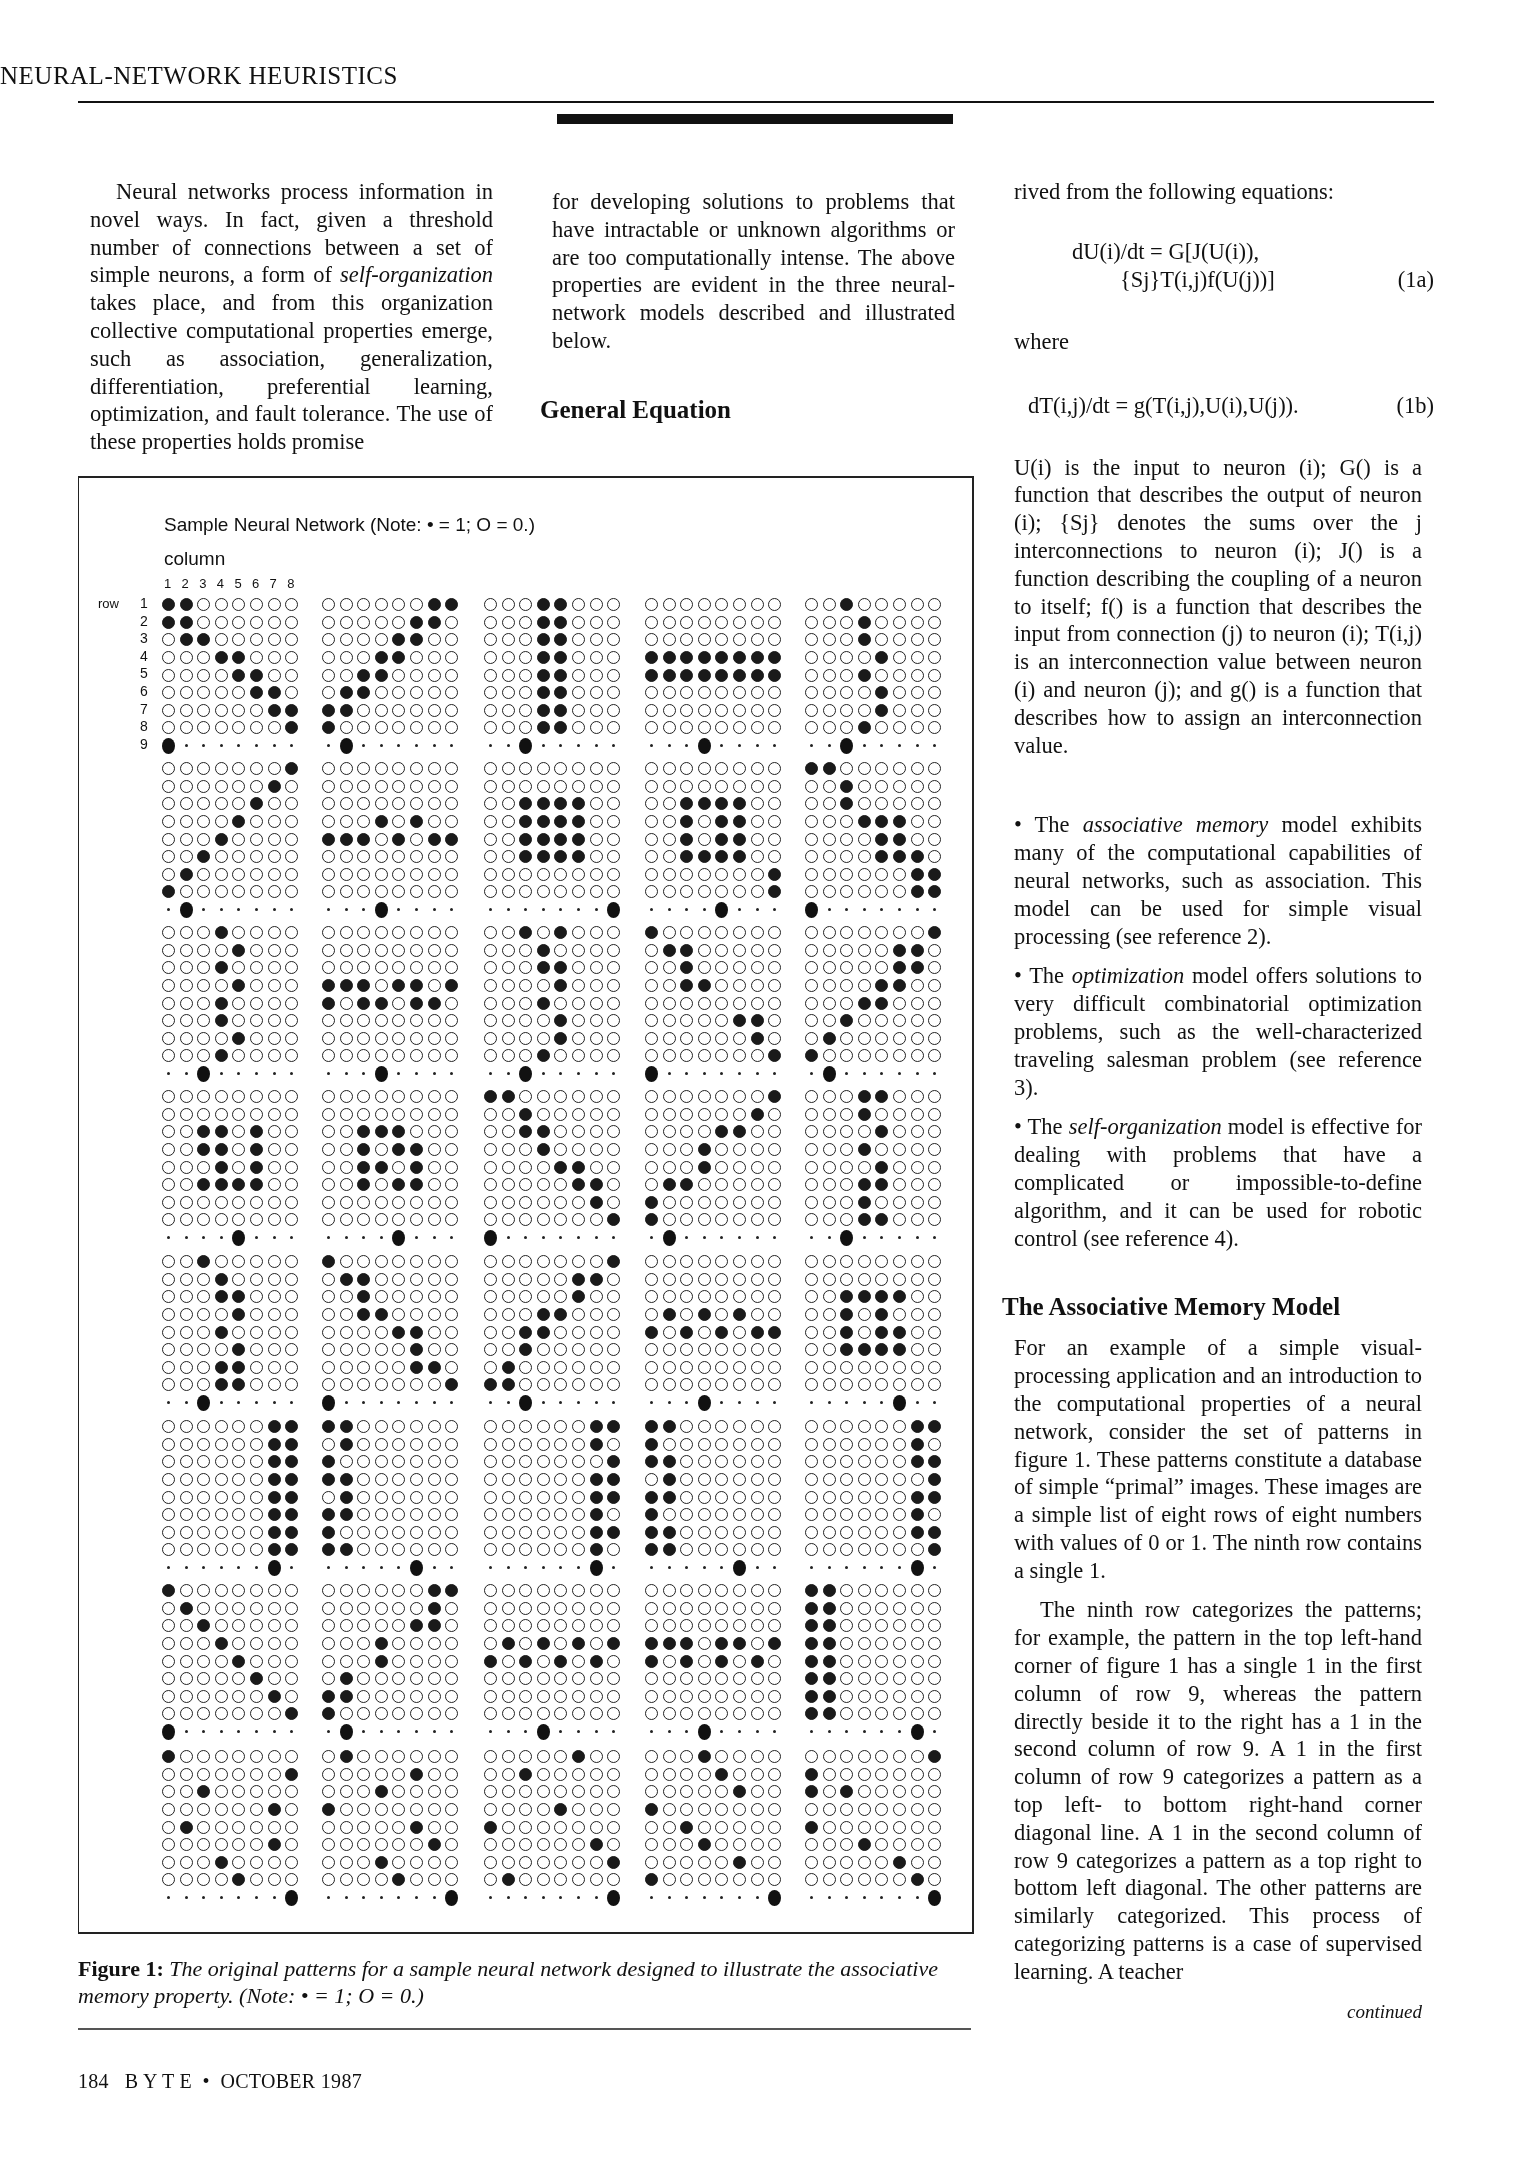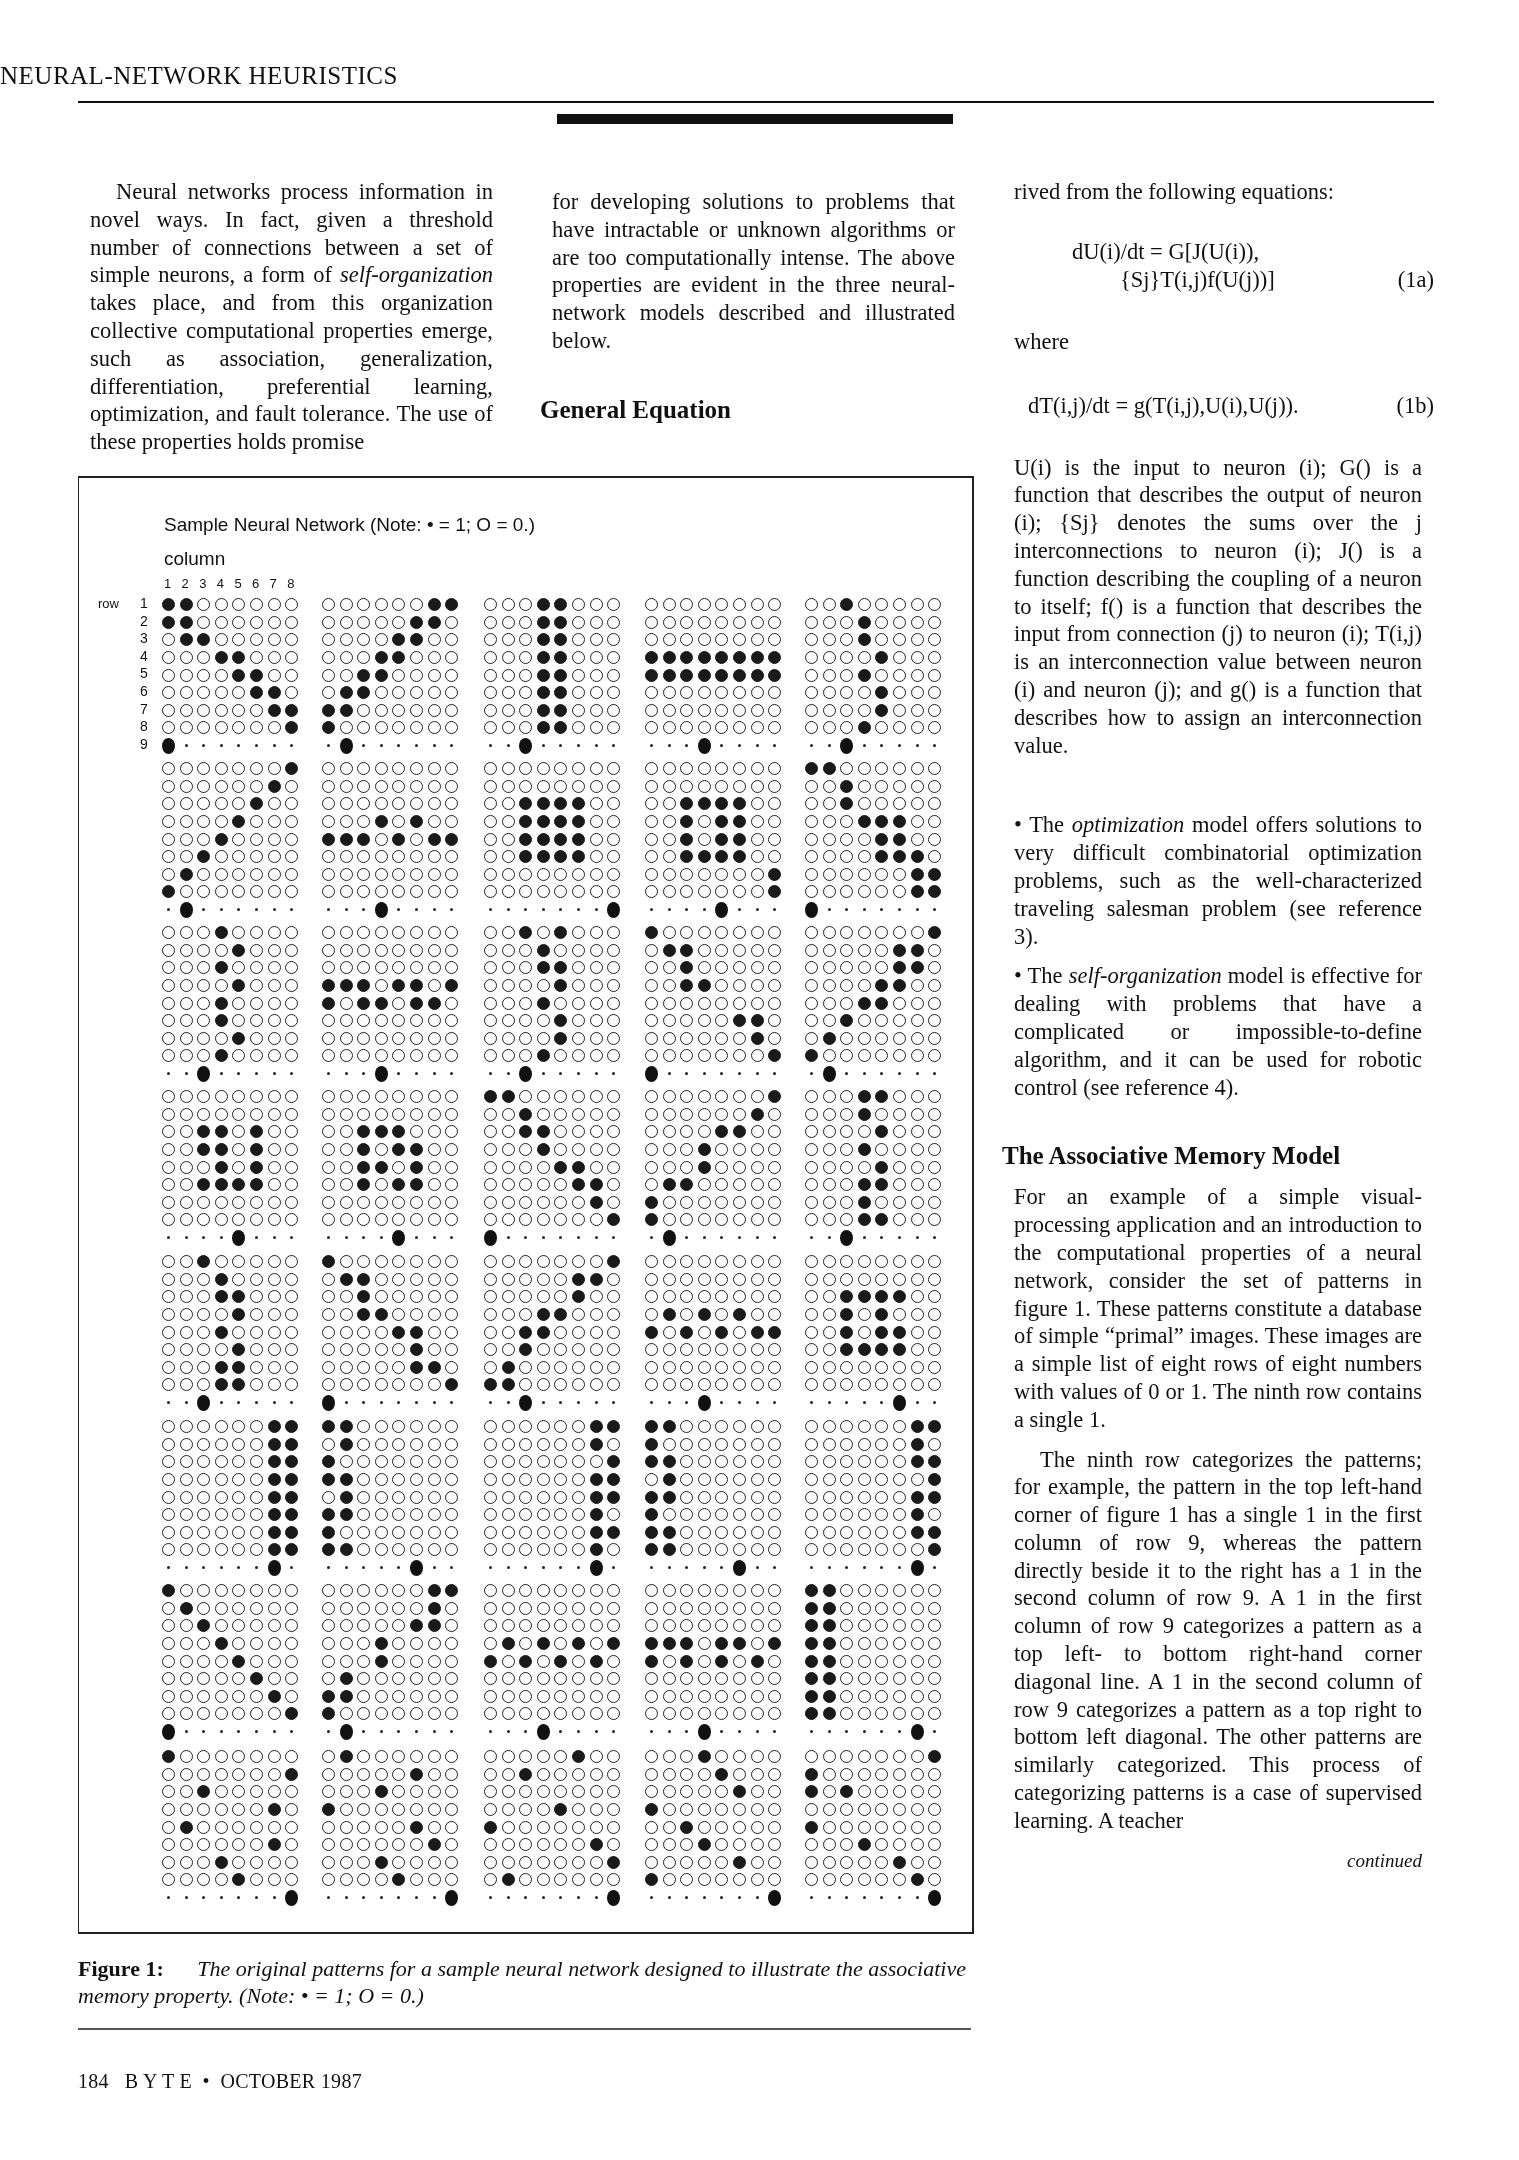--- a/index.html
+++ b/index.html
@@ -33,21 +33,21 @@
   .prow { display: flex; height: 17.6px; align-items: center; }
   .dot { width: 13px; height: 13px; border-radius: 50%; border: 1.8px solid #222; box-sizing: border-box; margin-right: 4.6px; flex: none; }
   .dot.on { background: #1a1a1a; border-color: #1a1a1a; }
   .crow { display: flex; height: 18px; align-items: center; }
   .cdot { width: 13px; margin-right: 4.6px; display: flex; justify-content: center; align-items: center; flex: none; }
   .cdot i { display: block; width: 3px; height: 3px; border-radius: 50%; background: #222; }
   .cdot.on i { width: 14px; height: 16px; background: #111; }
 
   .caption { position: absolute; left: 78px; top: 1955px; width: 900px; font-size: 22px; line-height: 27px; }
   .caption b { font-weight: bold; }
-  .caption i { font-style: italic; margin-left: 28px; }
+  .caption i { font-style: italic; }
   .foot-rule { position: absolute; top: 2028px; left: 78px; width: 893px; height: 2px; background: #555; }
   .folio { position: absolute; left: 78px; top: 2070px; font-size: 20px; letter-spacing: 0.3px; }
 </style>
 </head>
 <body>
 
 <div class="running-head">NEURAL-NETWORK HEURISTICS</div>
 <div class="head-rule"></div>
 <div class="head-bar"></div>
 
@@ -66,20 +66,21 @@
   <div style="height:20px"></div>
   <div class="eq"><span style="padding-left:70px">dU(i)/dt = G[J(U(i)),</span></div>
   <div class="eq"><span style="padding-left:118px">{Sj}T(i,j)f(U(j))]</span><span class="num">(1a)</span></div>
   <div style="height:22px"></div>
   <p>where</p>
   <div style="height:24px"></div>
   <div class="eq"><span style="padding-left:26px">dT(i,j)/dt = g(T(i,j),U(i),U(j)).</span><span class="num">(1b)</span></div>
   <div style="height:22px"></div>
   <p>U(i) is the input to neuron (i); G() is a function that describes the output of neuron (i); {Sj} denotes the sums over the j interconnections to neuron (i); J() is a function describing the coupling of a neuron to itself; f() is a function that describes the input from connection (j) to neuron (i); T(i,j) is an interconnection value between neuron (i) and neuron (j); and g() is a function that describes how to assign an interconnection value.</p>
   <div style="height:28px"></div>
+  <p class="bullet"><span>• The </span><i>associative memory</i><span> model exhibits many of the computational capabilities of neural networks, such as association. This model can be used for simple visual processing (see reference 2).</span></p>
   <p class="bullet"><span>• The </span><i>optimization</i><span> model offers solutions to very difficult combinatorial optimization problems, such as the well-characterized traveling salesman problem (see reference 3).</span></p>
   <p class="bullet"><span>• The </span><i>self-organization</i><span> model is effective for dealing with problems that have a complicated or impossible-to-define algorithm, and it can be used for robotic control (see reference 4).</span></p>
   <div style="height:28px"></div>
   <h3>The Associative Memory Model</h3>
   <p>For an example of a simple visual-processing application and an introduction to the computational properties of a neural network, consider the set of patterns in figure 1. These patterns constitute a database of simple “primal” images. These images are a simple list of eight rows of eight numbers with values of 0 or 1. The ninth row contains a single 1.</p>
   <p class="indent">The ninth row categorizes the patterns; for example, the pattern in the top left-hand corner of figure 1 has a single 1 in the first column of row 9, whereas the pattern directly beside it to the right has a 1 in the second column of row 9. A 1 in the first column of row 9 categorizes a pattern as a top left- to bottom right-hand corner diagonal line. A 1 in the second column of row 9 categorizes a pattern as a top right to bottom left diagonal. The other patterns are similarly categorized. This process of categorizing patterns is a case of supervised learning. A teacher</p>
   <p class="continued">continued</p>
 </div>
 
 <div class="fig-box"></div>

